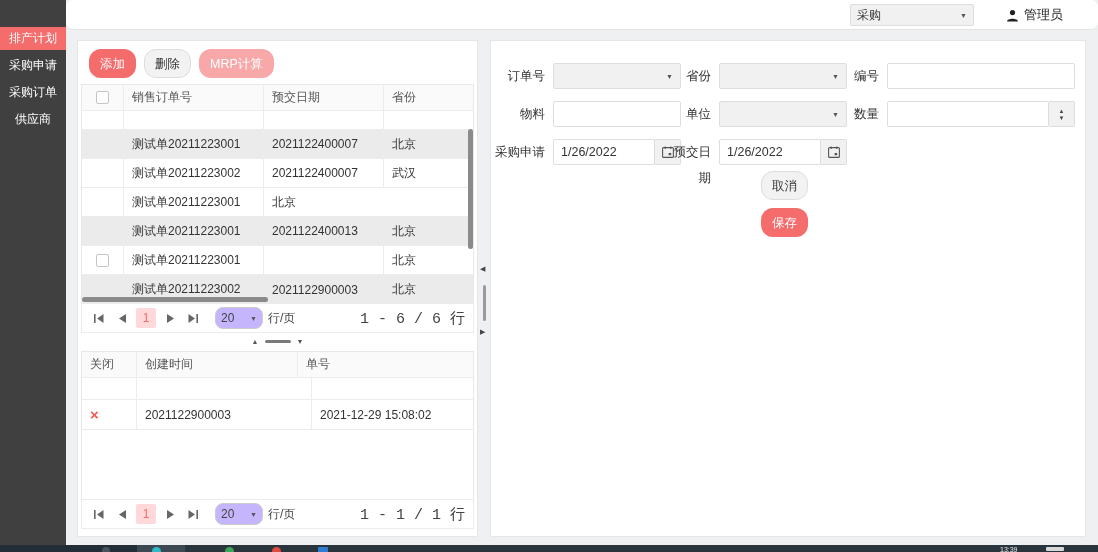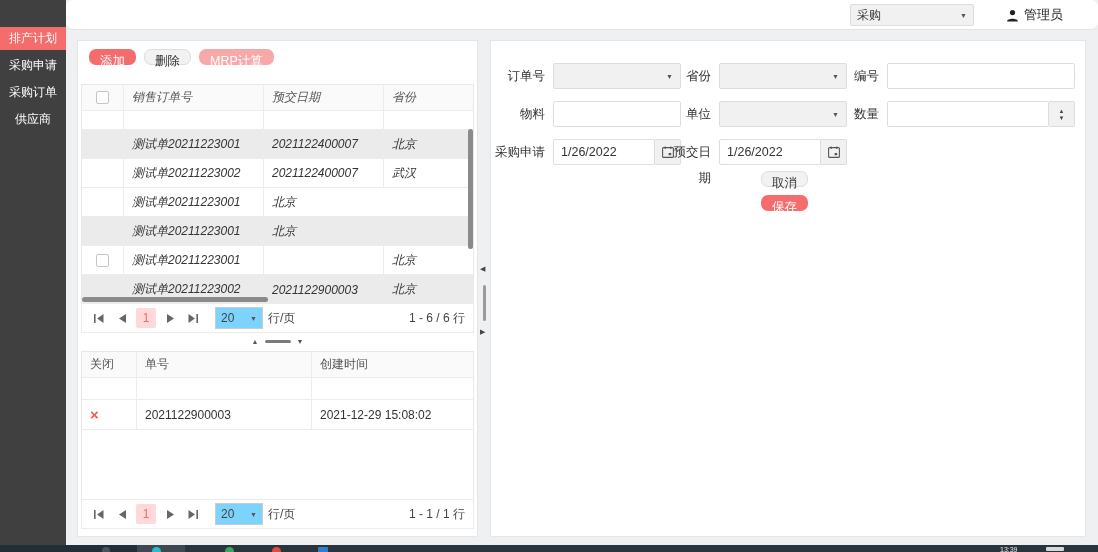--- a/index.html
+++ b/index.html
@@ -24,22 +24,22 @@
   .user-area { position:absolute; left:940px; top:0; height:30px; display:flex; align-items:center; gap:5px; }
   .user-name { font-size:13px; color:#222; }
 
   
   .main { position:absolute; left:66px; top:30px; width:1032px; height:515px; background:#eef0f2; }
   .card { position:absolute; background:#fff; border:1px solid #e6e6e6; }
   .left-card  { left:11px; top:10px; width:401px; height:497px; }
   .right-card { left:424px; top:10px; width:596px; height:497px; }
 
   
-  .btn { display:inline-block; height:16px; line-height:22px; padding:0 10px; font-size:12.5px;
-         border-radius:7px; cursor:pointer; border:1px solid transparent; }
+  .btn { display:inline-block; height:29px; line-height:22px; padding:0 10px; font-size:12.5px;
+         border-radius:12px; cursor:pointer; border:1px solid transparent; }
   .btn-primary { background:#f56c6c; color:#fff; }
   .btn-plain   { background:#f2f2f2; color:#333; border-color:#ddd; }
   .btn-disabled{ background:#f8a8a8; color:#fff; }
   .toolbar { position:absolute; left:11px; top:8px; display:flex; gap:8px; }
 
   
   .tbl { position:absolute; left:3px; width:393px; border:1px solid #e8e8e8; font-size:12px; color:#333; }
   .trow { display:flex; border-bottom:1px solid #ececec; background:#fff; }
   .trow.head { background:#fafafa; color:#555; height:26px; }
   .trow.filter { height:19px; }
@@ -57,24 +57,24 @@
   .vscroll { position:absolute; width:5px; border-radius:3px; background:#8a8a8a; z-index:3; }
   .hscroll { position:absolute; height:5px; border-radius:3px; background:#8a8a8a; z-index:3; }
 
   
   .pager { position:absolute; left:3px; width:393px; height:30px; display:flex; align-items:center;
            padding:0 8px; gap:5px; font-size:12px; color:#444; border:1px solid #ececec; background:#fff; }
   .pg-btn { width:18px; height:18px; display:flex; align-items:center; justify-content:center; cursor:pointer; }
   .pg-btn svg { display:block; }
   .pg-page { width:20px; height:20px; background:#ffd9d9; color:#f56c6c; display:flex; align-items:center;
              justify-content:center; font-size:12px; border-radius:2px; cursor:pointer; }
-  .pg-size { width:48px; height:22px; background:#7dd3fc; border:1px solid #ccc; border-radius:0;
+  .pg-size { width:48px; height:22px; background:#c4b5fd; border:1px solid #ccc; border-radius:8px;
              display:flex; align-items:center; padding:0 5px; font-size:12px; cursor:pointer; margin-left:8px; }
   .pg-size .caret { margin-left:auto; }
-  .pg-range { margin-left:auto; font-size:12px; color:#444; }
+  .pg-range { margin-left:auto; font-size:15px; color:#444;font-family:Liberation Mono, monospace; }
 
   
   .hsplit { position:absolute; left:3px; top:293px; width:393px; height:14px; display:flex;
             align-items:center; justify-content:center; gap:6px; color:#555; font-size:7px; cursor:row-resize; }
   .hsplit .bar { width:26px; height:3px; background:#7a7a7a; border-radius:2px; }
   .vsplit { position:absolute; left:412px; top:10px; width:12px; height:497px; cursor:col-resize; }
   .vsplit .arrow { position:absolute; left:2px; font-size:7px; color:#444; }
   .vsplit .bar { position:absolute; left:5px; top:245px; width:3px; height:36px; background:#9a9a9a; border-radius:2px; }
 
   
@@ -128,21 +128,21 @@
 
   <div class="main">
 
     <section class="card left-card">
       <div class="toolbar">
         <button class="btn btn-primary">添加</button>
         <button class="btn btn-plain">删除</button>
         <button class="btn btn-disabled">MRP计算</button>
       </div>
 
-      <div class="tbl" style="top:43px;font-style:italic;">
+      <div class="tbl" style="top:43px;">
         <div class="trow head">
           <div class="tcell t1-c0">
             <span class="checkbox"></span>
           </div>
           <div class="tcell t1-c1">销售订单号</div>
           <div class="tcell t1-c2">预交日期</div>
           <div class="tcell t1-c3">省份</div>
         </div>
         <div class="trow filter">
           <div class="tcell t1-c0"></div>
@@ -164,20 +164,21 @@
           <div class="tcell t1-c3">武汉</div>
         </div>
         <div class="trow data">
           <div class="tcell t1-c0"></div>
           <div class="tcell t1-c1">测试单20211223001</div>
           <div class="tcell t1-c3">北京</div>
         </div>
         <div class="trow data row-gray">
           <div class="tcell t1-c0"></div>
           <div class="tcell t1-c1">测试单20211223001</div>
+          <div class="tcell t1-c2">2021122400013</div>
           <div class="tcell t1-c3">北京</div>
         </div>
         <div class="trow data">
           <div class="tcell t1-c0">
               <span class="checkbox"></span>
             </div>
           <div class="tcell t1-c1">测试单20211223001</div>
           <div class="tcell t1-c2"></div>
           <div class="tcell t1-c3">北京</div>
         </div>
@@ -225,22 +226,22 @@
 
       <div class="hsplit">
         <span>▲</span>
         <span class="bar"></span>
         <span>▼</span>
       </div>
 
       <div class="tbl" style="top:310px;">
         <div class="trow head">
           <div class="tcell t2-c0">关闭</div>
+          <div class="tcell t2-c2">创建时间</div>
           <div class="tcell t2-c1">单号</div>
-          <div class="tcell t2-c2">创建时间</div>
         </div>
         <div class="trow filter" style="height:22px;">
           <div class="tcell t2-c0"></div>
             <div class="tcell t2-c1"></div>
             <div class="tcell t2-c2"></div>
         </div>
         <div class="trow data" style="height:30px;">
           <div class="tcell t2-c0">
               <span class="close-x">×</span>
             </div>

